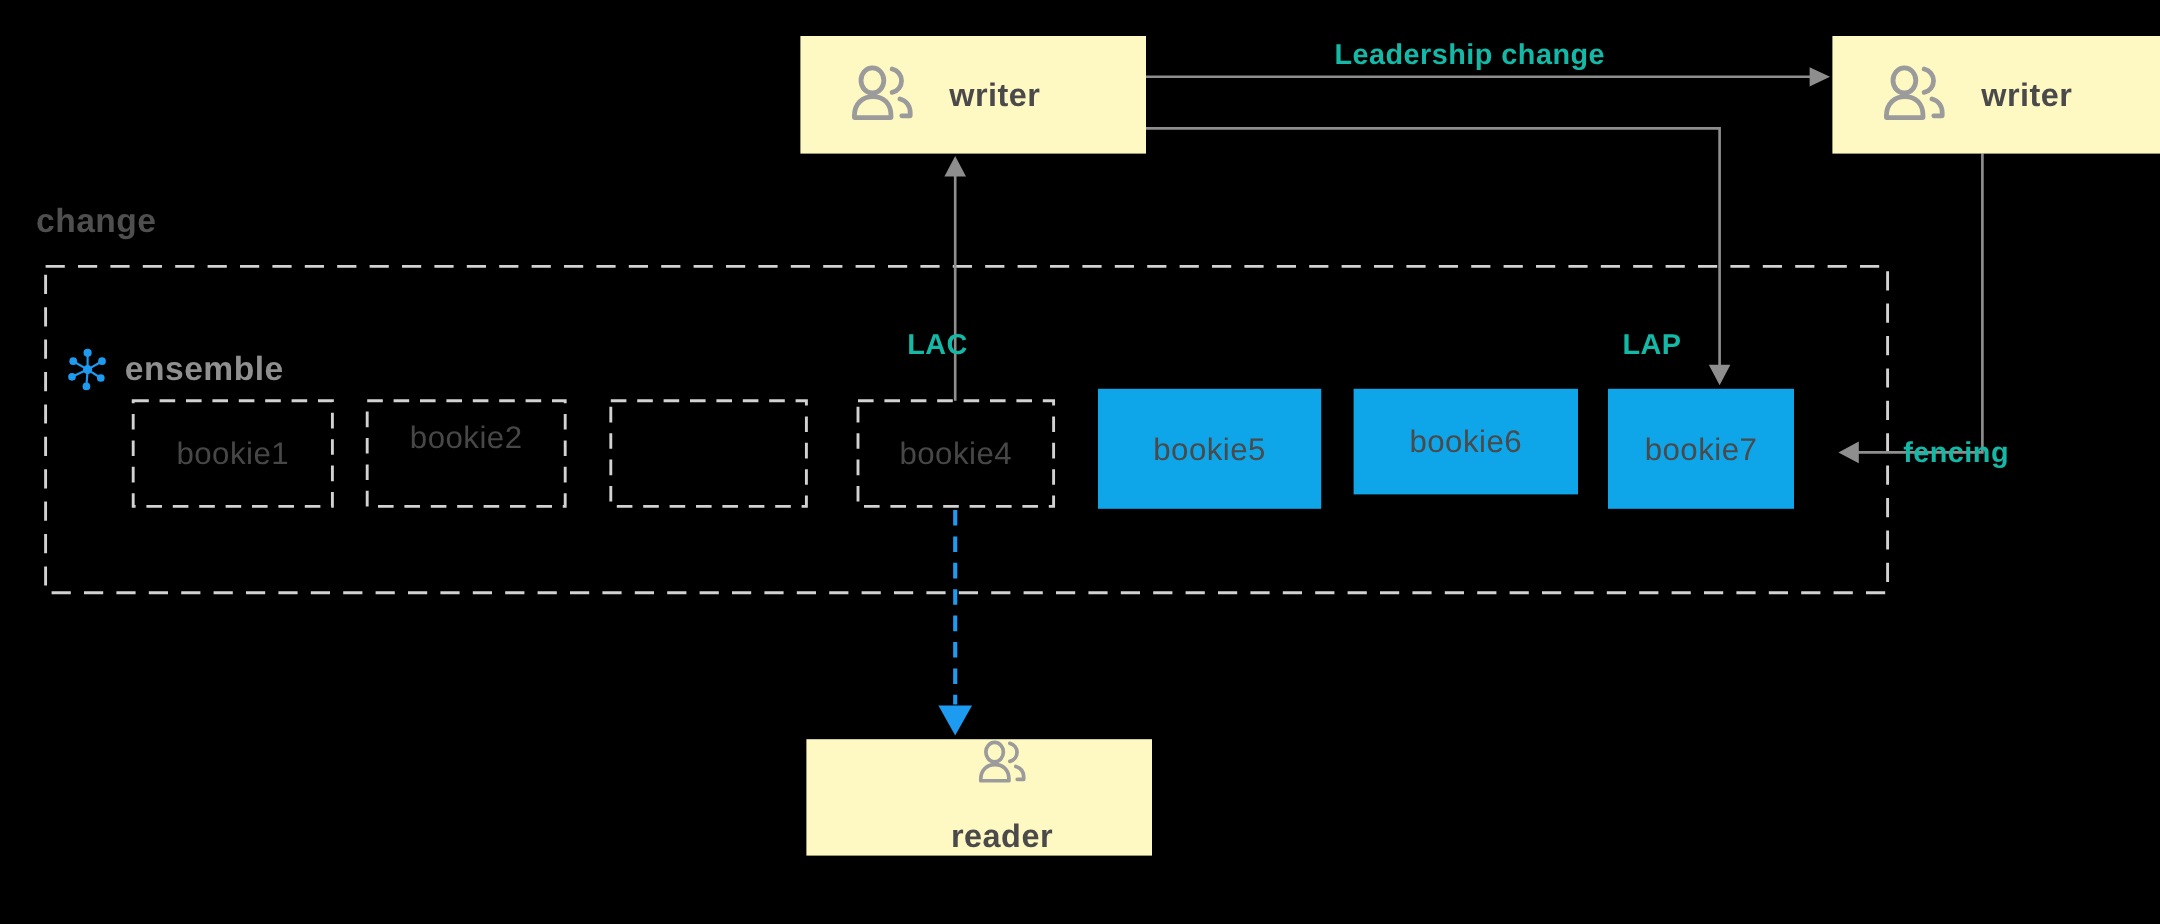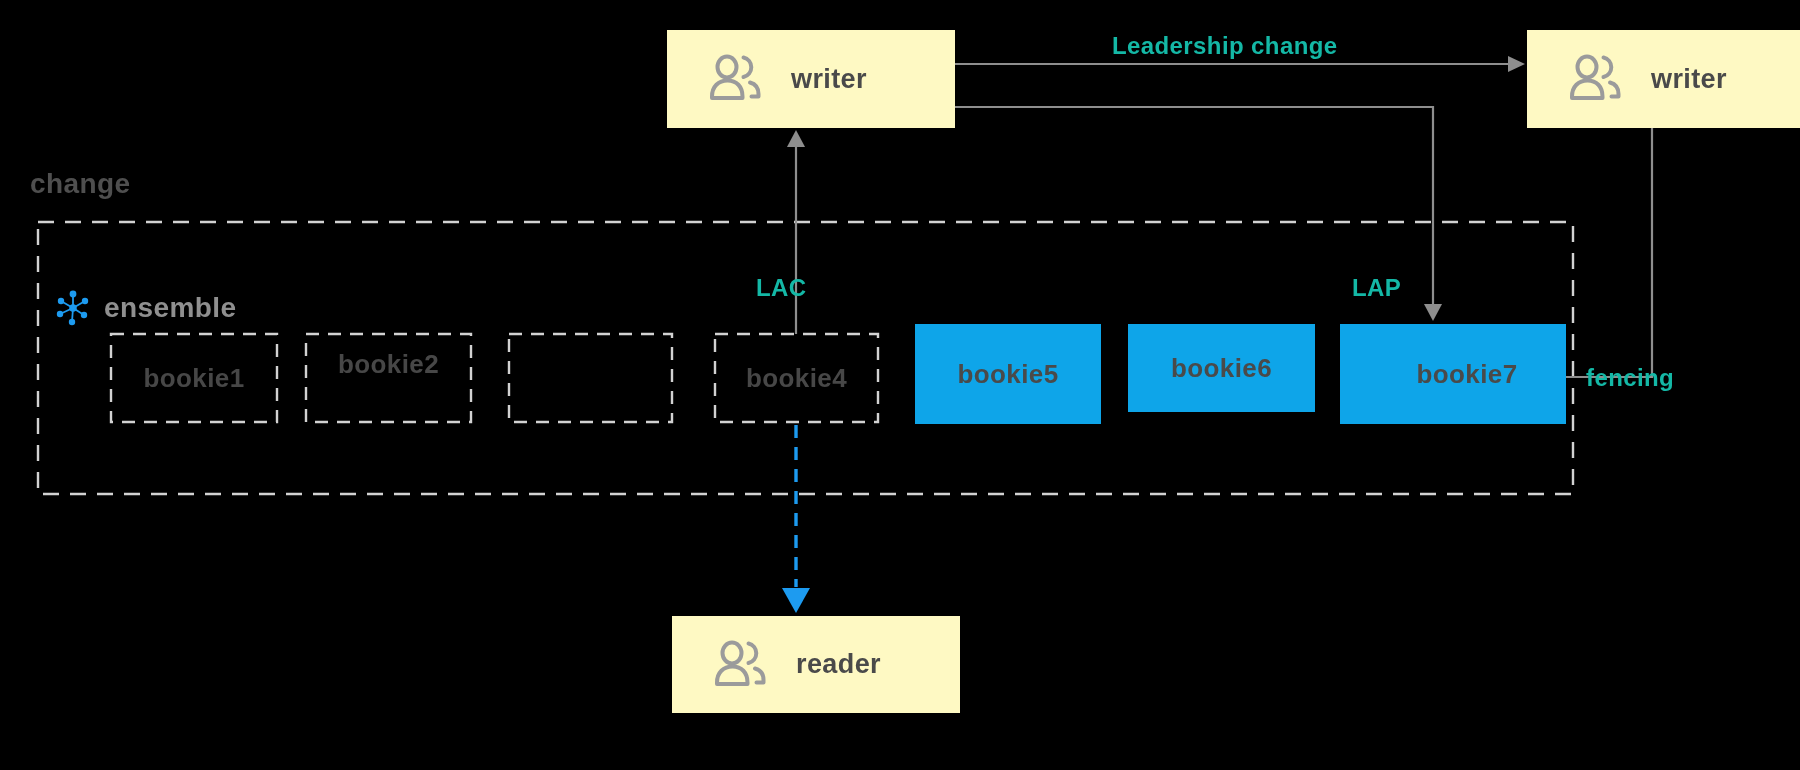--- a/index.html
+++ b/index.html
@@ -6,21 +6,21 @@
   .canvas{
     position:relative;width:1800px;height:770px;background:#000000;
     font-family:"Liberation Sans",sans-serif;overflow:hidden;
   }
   .node{
     position:absolute;background:#fef9c3;display:flex;align-items:center;
   }
   .actor{padding-left:38px;gap:26px;}
   .actor .label{font-size:27px;font-weight:600;color:#4a4a4a;letter-spacing:.4px;}
   .bookie{justify-content:center;}
-  .bookie .label{font-size:26px;font-weight:700;letter-spacing:.4px;}
+  .bookie .label{font-size:26px;font-weight:400;letter-spacing:.4px;}
   .bookie.current{background:#0ea5e9;}
   .bookie.current .label{color:#4a4a4a;}
   .bookie.original{background:transparent;}
   .bookie.original .label{color:#474747;}
   .overlay{position:absolute;left:0;top:0;z-index:1;}
   .layer{position:absolute;left:0;top:0;z-index:2;width:100%;height:100%;pointer-events:none;}
   .layer > *{pointer-events:auto;}
   .floating-label{
     position:absolute;font-size:24px;font-weight:600;color:#14b8a6;letter-spacing:.4px;
     white-space:nowrap;
@@ -34,28 +34,28 @@
   }
   .ensemble .label{font-size:28px;font-weight:600;color:#8f8f8f;letter-spacing:.4px;}
   .dash-line{fill:none;stroke:#d2d2d2;stroke-width:2.4;}
   .conn{fill:none;stroke:#8e8e8e;stroke-width:2.2;}
   .conn-head{fill:#8e8e8e;stroke:none;}
   .blue-conn{fill:none;stroke:#1d9bf0;stroke-width:3.4;stroke-dasharray:13 9;}
   .blue-head{fill:#1d9bf0;stroke:none;}
   
   #writer-top{left:667px;top:30px;width:250px;height:98px;}
   #writer-new{left:1527px;top:30px;width:250px;height:98px;}
-  #reader{left:672px;top:616px;width:250px;height:97px;}
+  #reader{left:672px;top:616px;width:250px;height:97px;flex-direction:column;}
   #bookie1{left:111px;top:334px;width:166px;height:88px;}
   #bookie2{left:306px;top:320px;width:165px;height:88px;}
   #bookie3{left:509px;top:334px;width:163px;height:88px;}
   #bookie4{left:715px;top:334px;width:163px;height:88px;}
   #bookie5{left:915px;top:324px;width:186px;height:100px;}
   #bookie6{left:1128px;top:324px;width:187px;height:88px;}
-  #bookie7{left:1340px;top:324px;width:198px;height:100px;padding-left:28px;}
+  #bookie7{left:1340px;top:324px;width:155px;height:100px;}
   #label-leadership{left:1112px;top:32px;}
   #label-lac{left:735px;top:274px;margin-left:21px;}
   #label-lap{left:1352px;top:274px;}
   #label-fencing{left:1586px;top:364px;}
 </style>
 </head>
 <body>
 
 <div class="canvas">
 

